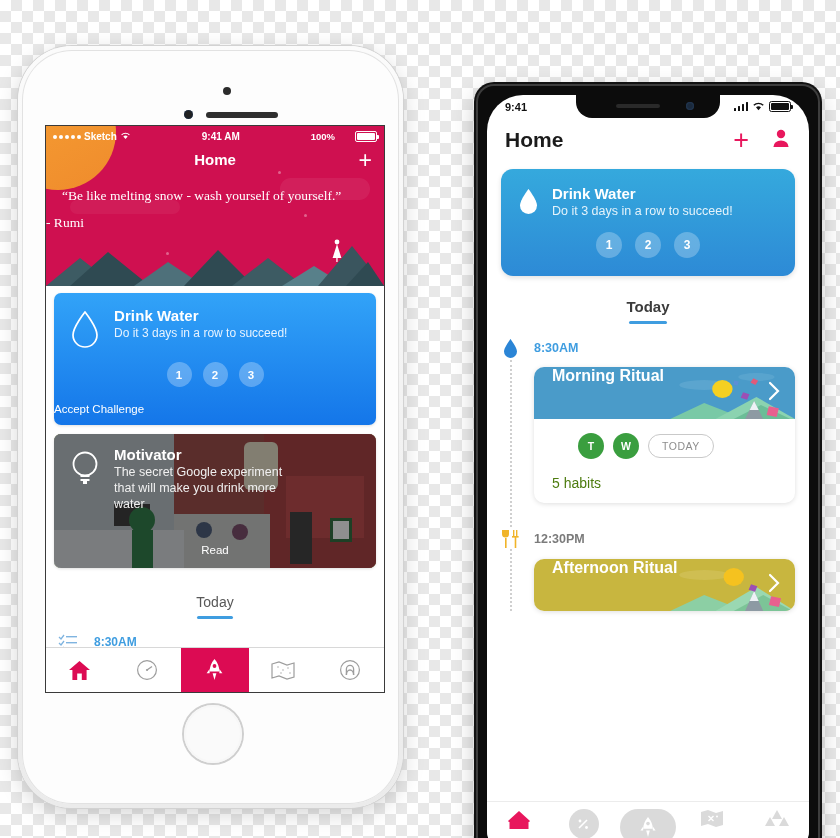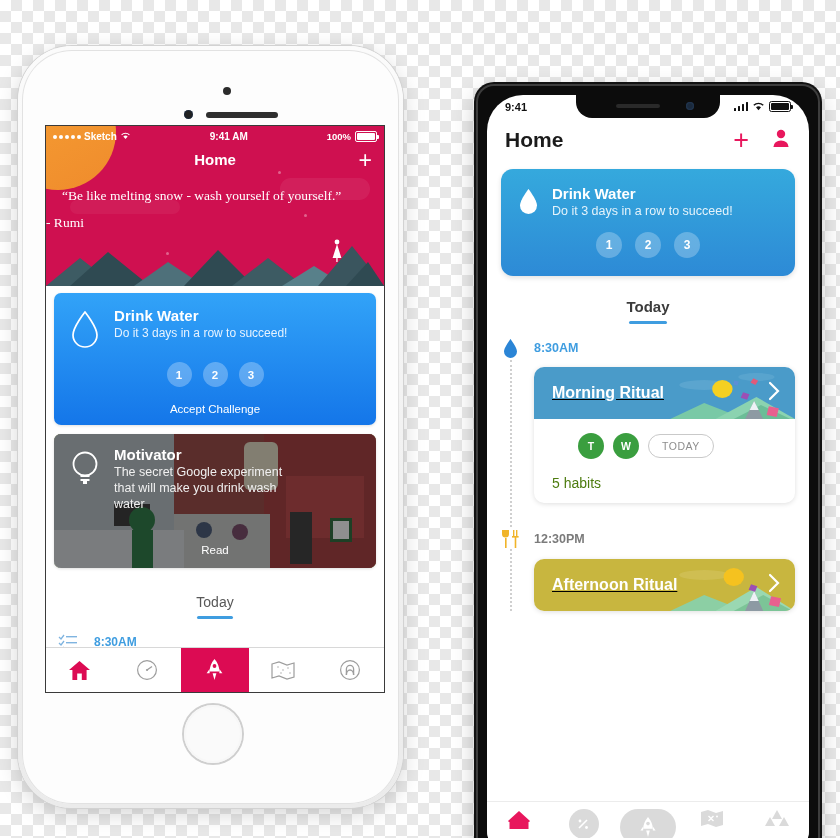--- a/index.html
+++ b/index.html
@@ -51,21 +51,21 @@
   .hero .cloudy2{position:absolute;left:24px;top:74px;width:110px;height:14px;border-radius:7px;
     background:rgba(255,255,255,.05);}
   .hero .spark{position:absolute;width:3px;height:3px;border-radius:50%;background:rgba(255,255,255,.35);}
   .statusbar{position:relative;height:21px;display:flex;align-items:center;
     justify-content:space-between;padding:0 7px;color:#fff;font-size:10px;font-weight:bold;z-index:4;}
   .sb-left{display:flex;align-items:center;gap:3px;}
   .sb-dots{display:flex;gap:2px;}
   .sb-dots i{width:4px;height:4px;border-radius:50%;background:#fff;display:block;}
   .sb-carrier{font-size:10px;font-weight:bold;}
   .sb-wifi{font-size:10px;}
-  .sb-right{display:flex;align-items:center;gap:4px;font-size:9.5px;}
+  .sb-right{display:flex;align-items:center;gap:20px;font-size:9.5px;}
   .sb-batt{width:20px;height:9px;border:1px solid #fff;border-radius:2px;position:relative;}
   .sb-batt:after{content:"";position:absolute;right:-3px;top:2.5px;width:2px;height:4px;background:#fff;border-radius:0 1px 1px 0;}
   .sb-batt i{position:absolute;inset:1px;background:#fff;display:block;border-radius:1px;}
   .navbar{position:relative;height:32px;z-index:4;}
   .navbar .title{position:absolute;left:0;right:0;top:4px;text-align:center;color:#fff;
     font-size:15px;font-weight:bold;}
   .navbar .plus{position:absolute;right:12px;top:2px;color:#fff;font-size:23px;font-weight:300;
     line-height:22px;cursor:pointer;}
   .quote{position:relative;z-index:4;padding:8px 16px 0 16px;color:#fff;font-size:13.5px;
     line-height:18px;font-family:"Liberation Serif",serif;}
@@ -80,21 +80,21 @@
   .card-water{background:linear-gradient(180deg,#32a3f8 0%,#1476e9 100%);
     padding:14px 0 10px 0;box-shadow:0 1px 3px rgba(0,0,0,.13);}
   .water-top{display:flex;align-items:flex-start;padding:0 14px;}
   .drop-o{width:34px;height:40px;flex:none;margin-top:2px;}
   .water-txt{margin-left:12px;}
   .water-title{color:#fff;font-size:15px;font-weight:bold;letter-spacing:.1px;}
   .water-sub{color:#e6f3ff;font-size:12px;margin-top:2px;}
   .dotrow{display:flex;gap:11px;justify-content:center;margin-top:13px;}
   .dotrow span{width:25px;height:25px;border-radius:50%;background:rgba(255,255,255,.28);
     color:#fff;font-size:11.5px;display:flex;align-items:center;justify-content:center;font-weight:bold;}
-  .accept{text-align:center;color:#fff;font-size:11.5px;margin-top:16px;}
+  .accept{text-align:left;color:#fff;font-size:11.5px;margin-top:16px;}
 
   .card-motiv{margin-top:9px;height:134px;position:relative;background:#4d7c0f;
     box-shadow:0 1px 3px rgba(0,0,0,.13);}
   .motiv-photo{position:absolute;inset:0;}
   .motiv-veil{position:absolute;inset:0;background:rgba(10,10,10,.46);}
   .motiv-inner{position:absolute;inset:0;padding:12px 14px;display:flex;}
   .bulb{width:34px;height:42px;flex:none;margin-top:2px;}
   .motiv-txt{margin-left:12px;}
   .motiv-title{color:#fff;font-size:15px;font-weight:bold;}
   .motiv-sub{color:#f0f0f0;font-size:12.5px;line-height:16px;margin-top:1px;max-width:185px;}
@@ -159,21 +159,21 @@
   .tl-dotted{position:absolute;left:23px;top:22px;bottom:0;width:0;
     border-left:2.5px dotted #cfcfcf;}
   .tl-ev{position:relative;display:flex;align-items:center;padding-left:12px;}
   .tl-ev .ico{width:22px;display:flex;justify-content:center;z-index:2;background:#fff;}
   .tl-ev .tm{margin-left:13px;font-size:12.5px;font-weight:bold;}
   .tm-blue{color:#3f9de0;}
   .tm-gray{color:#7b7b7b;}
 
   .ritual{margin:9px 14px 0 47px;border-radius:10px;background:#fff;overflow:hidden;
     box-shadow:0 1px 5px rgba(0,0,0,.13);}
-  .ritual-banner{height:52px;position:relative;overflow:hidden;display:flex;align-items:center;text-decoration:underline;}
+  .ritual-banner{height:52px;position:relative;overflow:hidden;display:flex;align-items:flex-start;}
   .ritual-banner .rtitle{color:#fff;font-size:16px;font-weight:bold;padding-left:18px;z-index:3;position:relative;}
   .ritual-chev{position:absolute;right:14px;top:50%;transform:translateY(-50%);z-index:4;}
   .ritual-body{padding:14px 0 12px 0;}
   .habit-row{display:flex;align-items:center;gap:9px;padding-left:44px;}
   .hcirc{width:26px;height:26px;border-radius:50%;background:#3da council;display:flex;
     align-items:center;justify-content:center;color:#fff;font-size:10.5px;font-weight:bold;}
   .hcirc{background:#3a9e3f;}
   .hpill{border:1px solid #c9c9c9;border-radius:13px;padding:5px 13px;color:#8d8d8d;
     font-size:10.5px;letter-spacing:.5px;}
   .habits-count{padding:16px 0 0 18px;font-size:14px;color:#4d7c0f;}
@@ -302,21 +302,21 @@
           <div class="motiv-veil"></div>
           <div class="motiv-inner">
             <svg class="bulb" viewBox="0 0 34 42">
               <circle cx="17" cy="16" r="11.5" fill="none" stroke="#fff" stroke-width="1.8"></circle>
               <rect x="12.5" y="27" width="9" height="2" fill="#fff"></rect>
               <rect x="12.5" y="31" width="9" height="2" fill="#fff"></rect>
               <rect x="15" y="33" width="4" height="3" fill="#fff"></rect>
             </svg>
             <div class="motiv-txt">
               <div class="motiv-title">Motivator</div>
-              <div class="motiv-sub">The secret Google experiment that will make you drink wash water</div>
+              <div class="motiv-sub">The secret Google experiment that will make you drink more water</div>
             </div>
           </div>
           <div class="read">Read</div>
         </div>
       </div>
 
       <div class="today-wrap">
         <div class="today-lbl">Today</div>
         <div class="today-ul"></div>
       </div>

